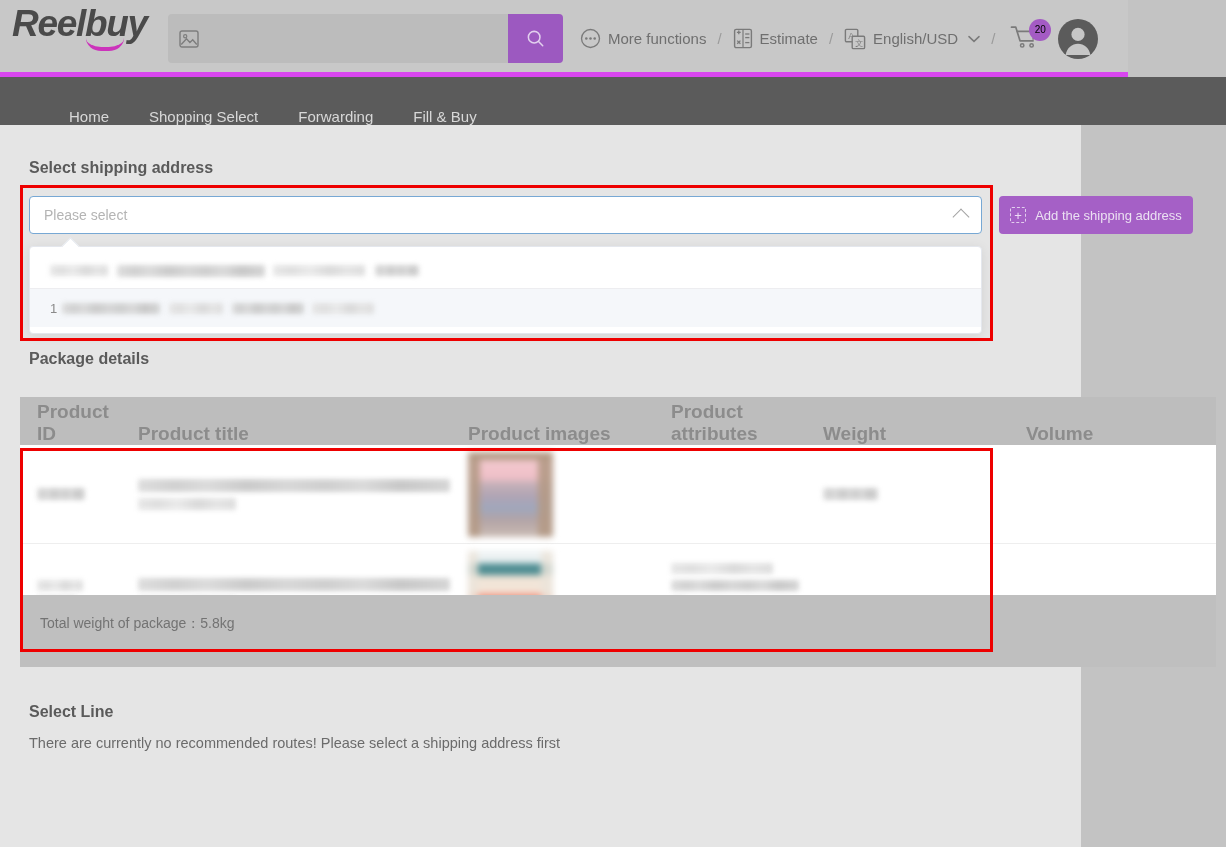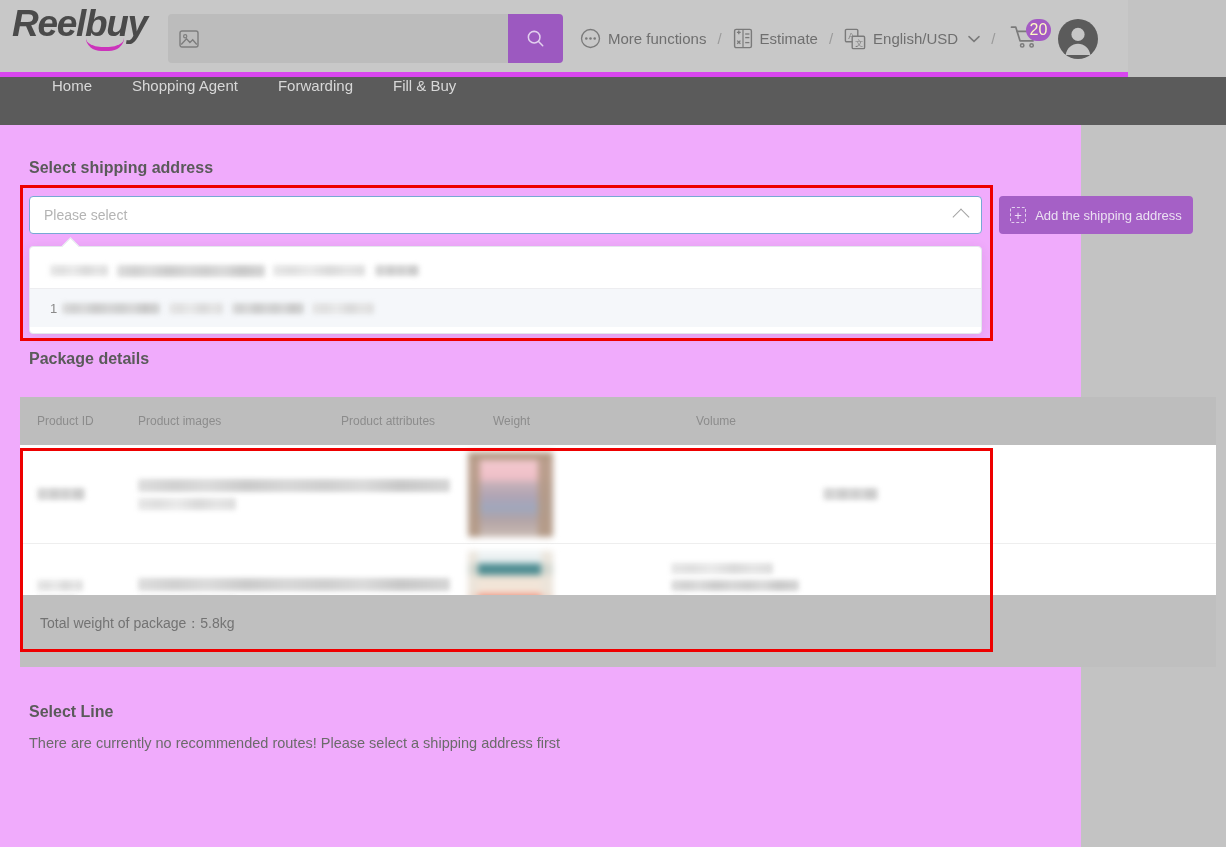--- a/index.html
+++ b/index.html
@@ -96,57 +96,57 @@
     position: relative;
     width: 34px; height: 30px;
     cursor: pointer;
     margin-left: 4px;
   }
   .cart-badge {
     position: absolute; right: -7px; top: -5px;
     min-width: 22px; height: 22px;
     background: #a45bc4;
     border-radius: 11px;
-    color: #fef9c3;
-    font-size: 16px;
+    color: #000000;
+    font-size: 10px;
     display: flex; align-items: center; justify-content: center;
     padding: 0 4px;
   }
   .avatar {
     width: 40px; height: 40px;
     border-radius: 50%;
     background: #5b5b5b;
     display: flex; align-items: flex-end; justify-content: center;
     overflow: hidden;
     margin-left: 14px;
     cursor: pointer;
   }
 
   
   .nav {
     position: absolute; left: 0; top: 77px;
     width: 1226px; height: 48px;
     background: #5b5b5b;
-    display: flex; align-items: flex-start;
-    padding-left: 32px;
+    display: flex; align-items: flex-end;
+    padding-left: 49px;
     gap: 0;
   }
   .nav-item {
     color: #d8d8d8;
     font-size: 15px;
     padding: 0 20px;
     cursor: pointer;
     white-space: nowrap;
   }
 
   
   .main {
     position: absolute; left: 0; top: 125px;
     width: 1081px; height: 722px;
-    background: #f0abfc;
+    background: #e5e5e5;
   }
   .section-title {
     position: absolute;
     font-size: 16px; font-weight: bold;
     color: #5a5a5a;
   }
 
   
   .addr-area { position: absolute; left: 29px; top: 71px; }
   .select-box {
@@ -233,22 +233,22 @@
   }
 
   
   .pkg-table {
     position: absolute; left: 20px; top: 272px;
     width: 1196px;
   }
   .tbl-head {
     height: 48px;
     background: #bdbdbd;
-    display: flex; align-items: center;
-    font-size: 12px; color: #8c8c8c; font-weight: normal;
+    display: flex; align-items: flex-end;
+    font-size: 19px; color: #8c8c8c; font-weight: bold;
   }
   .th { padding-left: 17px; }
   .c-id    { width: 101px; }
   .c-title { width: 330px; }
   .c-img   { width: 203px; }
   .c-attr  { width: 152px; }
   .c-wt    { width: 203px; }
   .c-vol   { width: 207px; }
 
   .tbl-body { background: #ffffff; }
@@ -400,21 +400,21 @@
           <circle cx="20" cy="15.4" r="6.6" fill="#c6c6c6"></circle>
           <path d="M7.6 36c1.2-7.2 6.4-11.2 12.4-11.2S31.2 28.8 32.4 36z" fill="#c6c6c6"></path>
         </svg>
       </div>
 
     </div>
   </div>
 
   <div class="nav">
     <div class="nav-item">Home</div>
-    <div class="nav-item">Shopping Agent</div>
+    <div class="nav-item">Shopping Select</div>
     <div class="nav-item">Forwarding</div>
     <div class="nav-item">Fill &amp; Buy</div>
   </div>
 
   <div class="main">
 
     <div class="section-title" style="left:29px; top:34px;">Select shipping address</div>
 
     <div class="addr-area">
       <div class="select-box">
@@ -442,20 +442,21 @@
     <button class="add-addr-btn">
       <span class="plus-box">+</span>
       <span>Add the shipping address</span>
     </button>
 
     <div class="section-title" style="left:29px; top:225px;">Package details</div>
 
     <div class="pkg-table">
       <div class="tbl-head">
         <div class="th c-id">Product ID</div>
+        <div class="th c-title">Product title</div>
         <div class="th c-img">Product images</div>
         <div class="th c-attr">Product attributes</div>
         <div class="th c-wt">Weight</div>
         <div class="th c-vol">Volume</div>
       </div>
 
       <div class="tbl-body">
 
         <div class="tr">
           <div class="td c-id">

